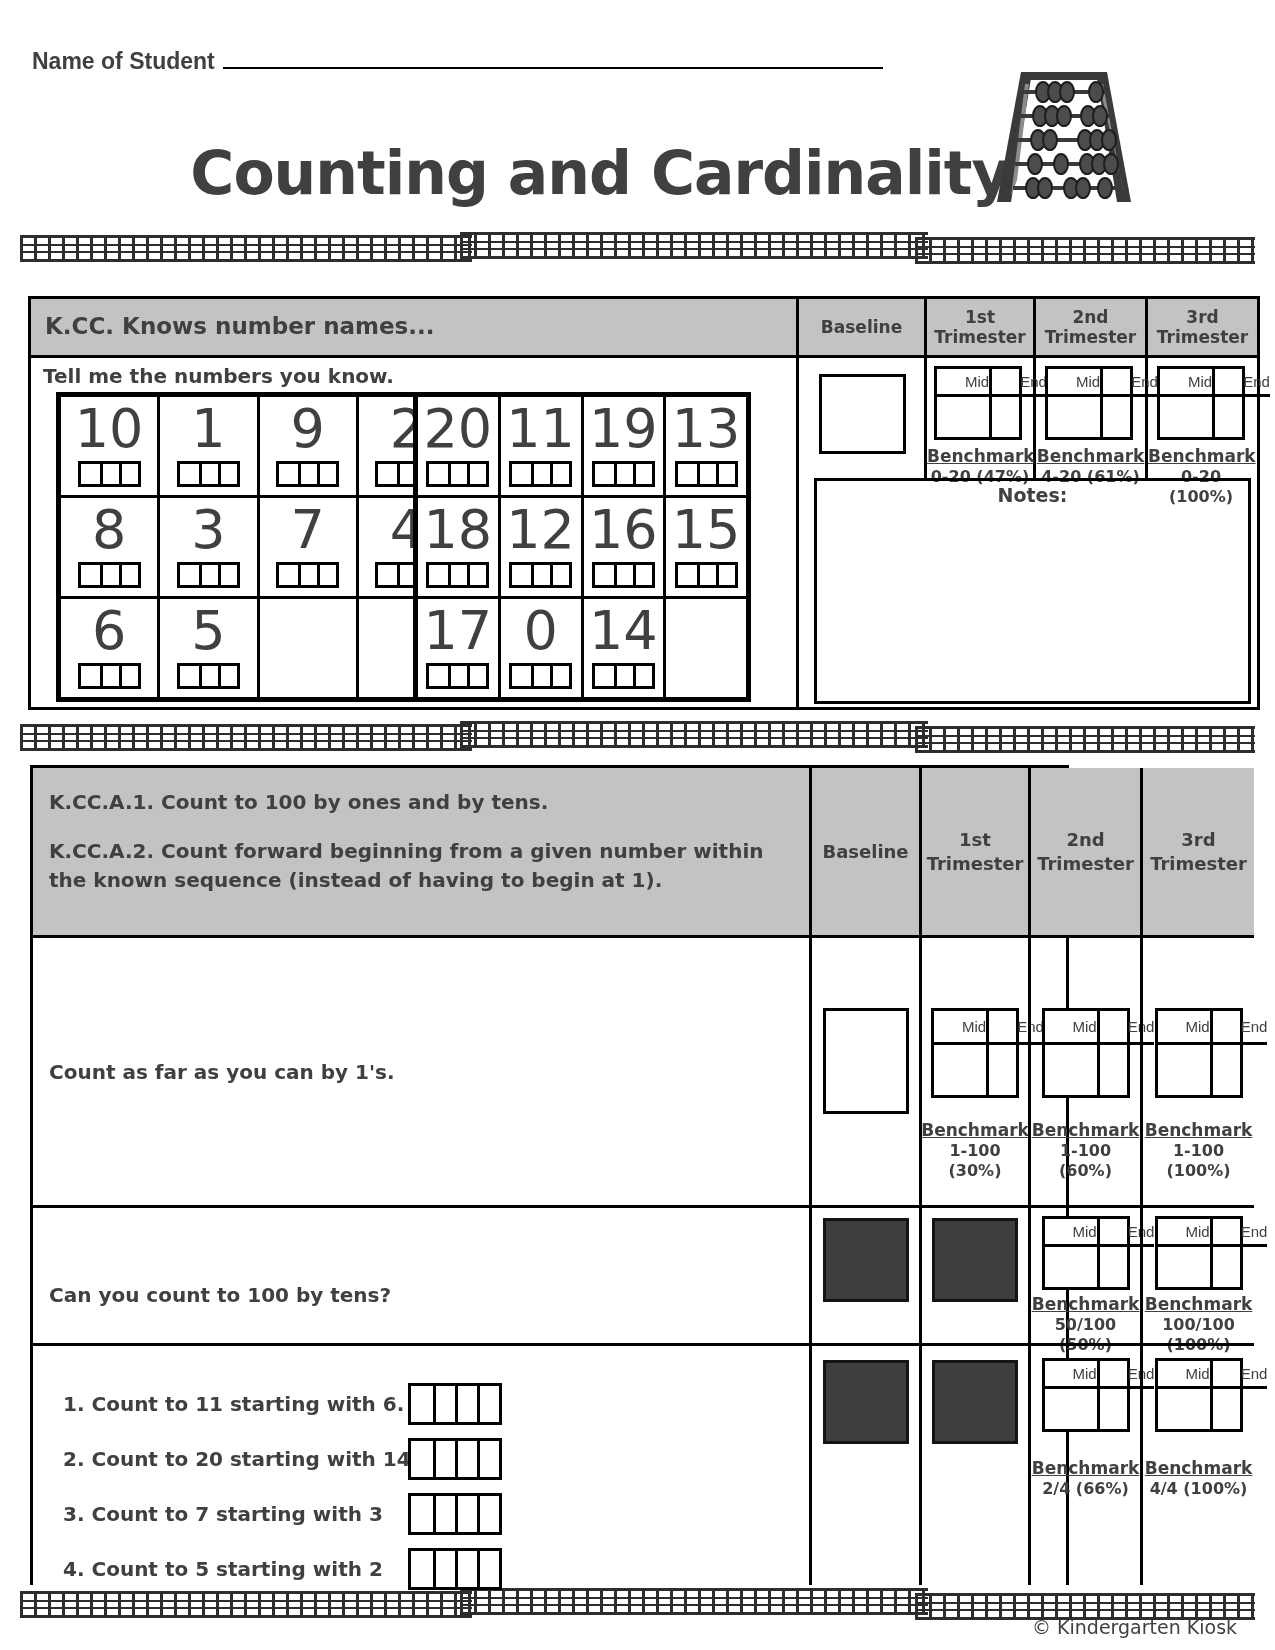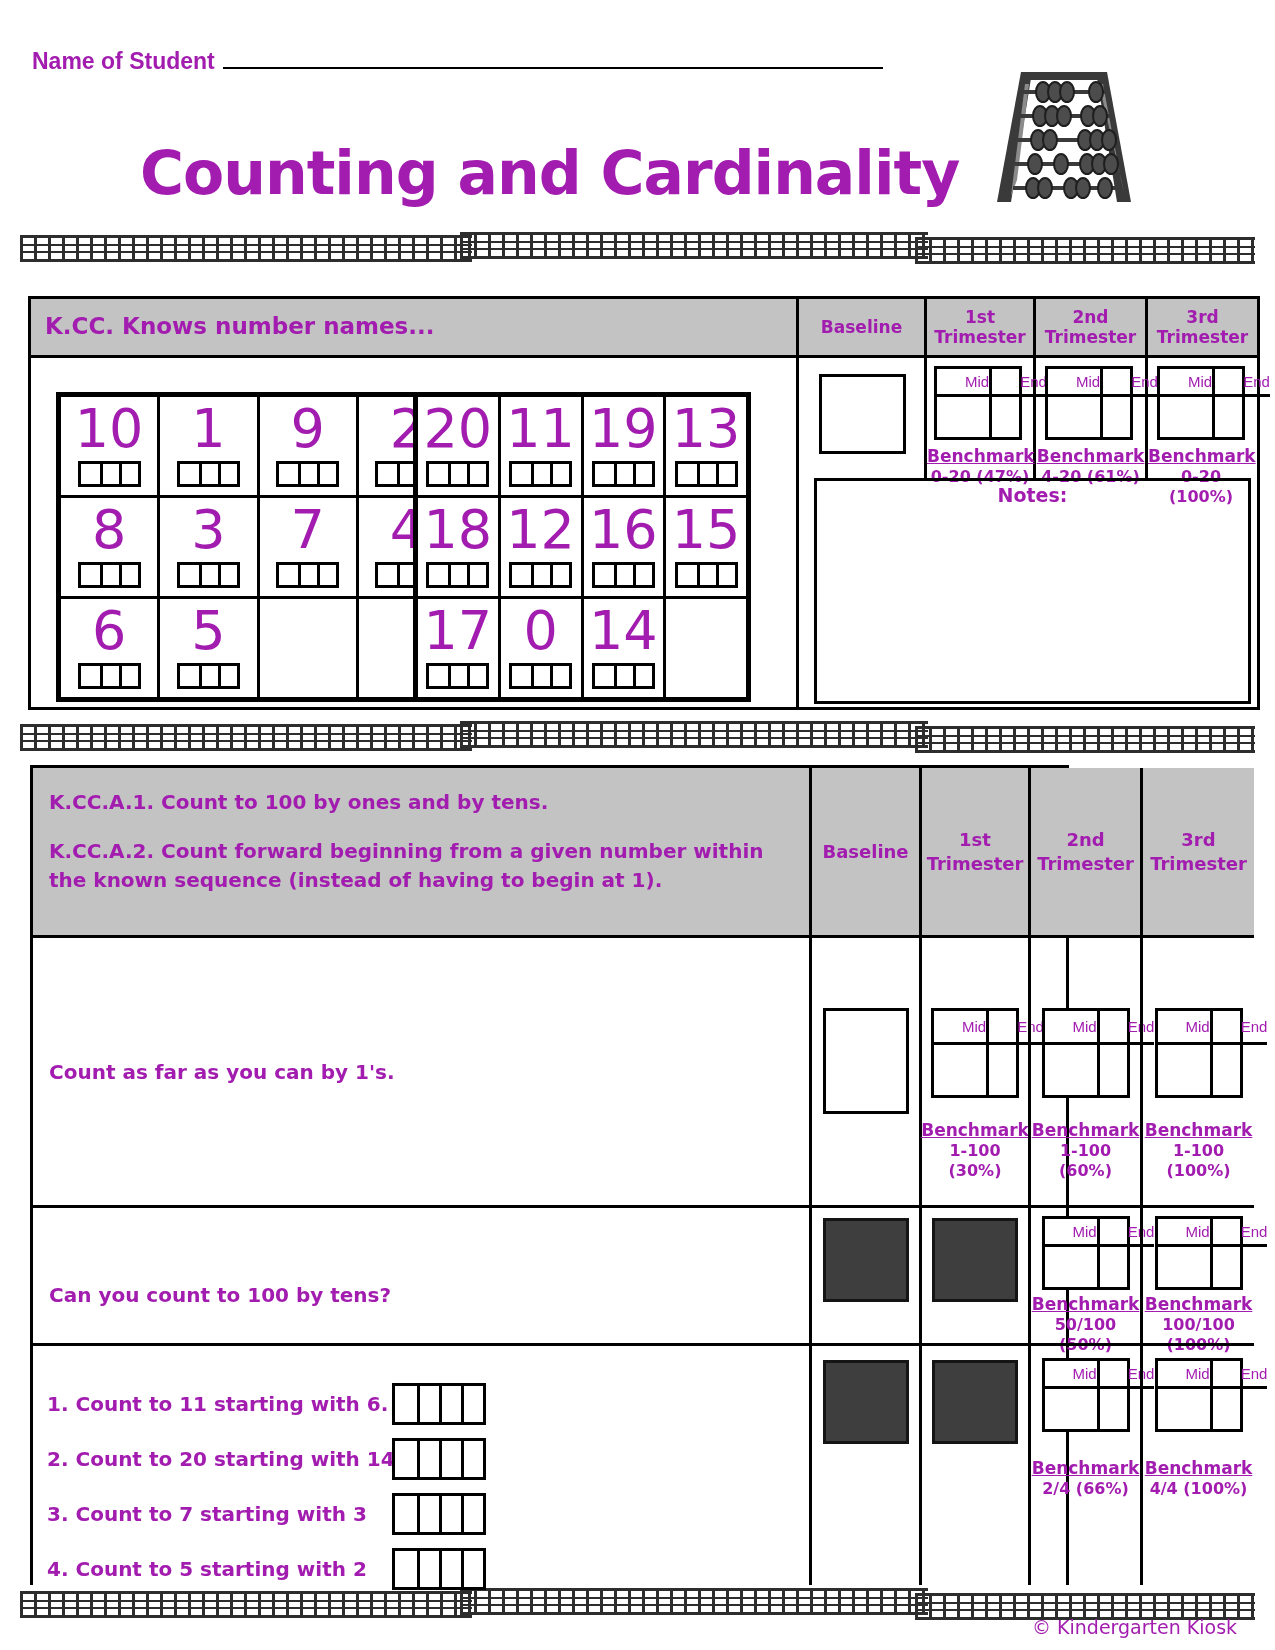--- a/index.html
+++ b/index.html
@@ -1,26 +1,26 @@
 <!DOCTYPE html>
 <html><head>
 <meta charset="utf-8">
 <style>
   * { margin:0; padding:0; box-sizing:border-box; }
   html,body { background:#fff; }
   .page {
     position:relative; width:1275px; height:1650px; background:#fff;
-    font-family:"Liberation Sans", sans-serif; color:#a21caf; overflow:hidden;
+    font-family:"Liberation Sans", sans-serif; color:#404040; overflow:hidden;
   }
   .hand { font-family:"DejaVu Sans", sans-serif; font-weight:bold; }
 
   
   .name-row { position:absolute; left:32px; top:45px; font-size:23px; font-weight:bold; }
   .name-line { display:inline-block; width:660px; border-bottom:2px solid #000; height:24px; margin-left:8px; }
-  .title { position:absolute; left:140px; top:138px; width:920px; text-align:left;
+  .title { position:absolute; left:140px; top:138px; width:920px; text-align:center;
            font-size:60px; letter-spacing:-1px; }
   .abacus { position:absolute; left:995px; top:70px; }
 
   
   .track { position:absolute; left:20px; width:1235px; height:34px; }
   .track .seg {
     position:absolute; height:27px;
     border-top:3px solid #2d2d2d; border-bottom:3px solid #2d2d2d;
     background-image:
       repeating-linear-gradient(90deg, #2d2d2d 0 3px, transparent 3px 14px),
@@ -80,21 +80,21 @@
         grid-template-rows:167px 270px 138px 242px; background:#fff; }
   .t2 > div { border-left:3px solid #000; border-top:3px solid #000; position:relative; }
   .t2 > div.c1 { border-left:none; }
   .t2 > div.hrow { border-top:none; background:#c3c3c3; }
   .t2 .hrow.lbl { display:flex; flex-direction:column; align-items:center; justify-content:center;
                   text-align:center; font-size:18px; line-height:1.3; }
   .t2 .std { padding:20px 24px 0 16px; font-size:20px; line-height:1.45; }
   .t2 .std p + p { margin-top:20px; }
   .t2 .prompt-cell { display:flex; align-items:center; padding-left:16px; font-size:20px; }
   .t2 .colcell { display:flex; flex-direction:column; align-items:center; }
-  .t2item { position:relative; height:55px; display:flex; align-items:center; font-size:20px; }
+  .t2item { position:relative; height:55px; display:flex; align-items:center; font-size:20px;margin-left:16px; }
   .items-wrap { padding:30px 0 0 14px; }
 
   .copyright { position:absolute; left:1032px; top:1616px; font-size:19px; font-weight:normal;
                font-family:"DejaVu Sans",sans-serif; }
 </style>
 </head>
 <body>
 
 <div class="page">
 
@@ -173,20 +173,21 @@
         <span>2nd</span>
           <span>Trimester</span>
       </div>
       <div>
         <span>3rd</span>
           <span>Trimester</span>
       </div>
     </div>
 
     <div class="t1-body">
+      <div class="t1-prompt hand">Tell me the numbers you know.</div>
 
       <div class="numgrid" style="left:25px; width:404px;">
         <div class="cell">
             <span class="num">10</span>
             <span class="strip3">
               <i></i>
               <i></i>
               <i></i>
             </span>
           </div>

